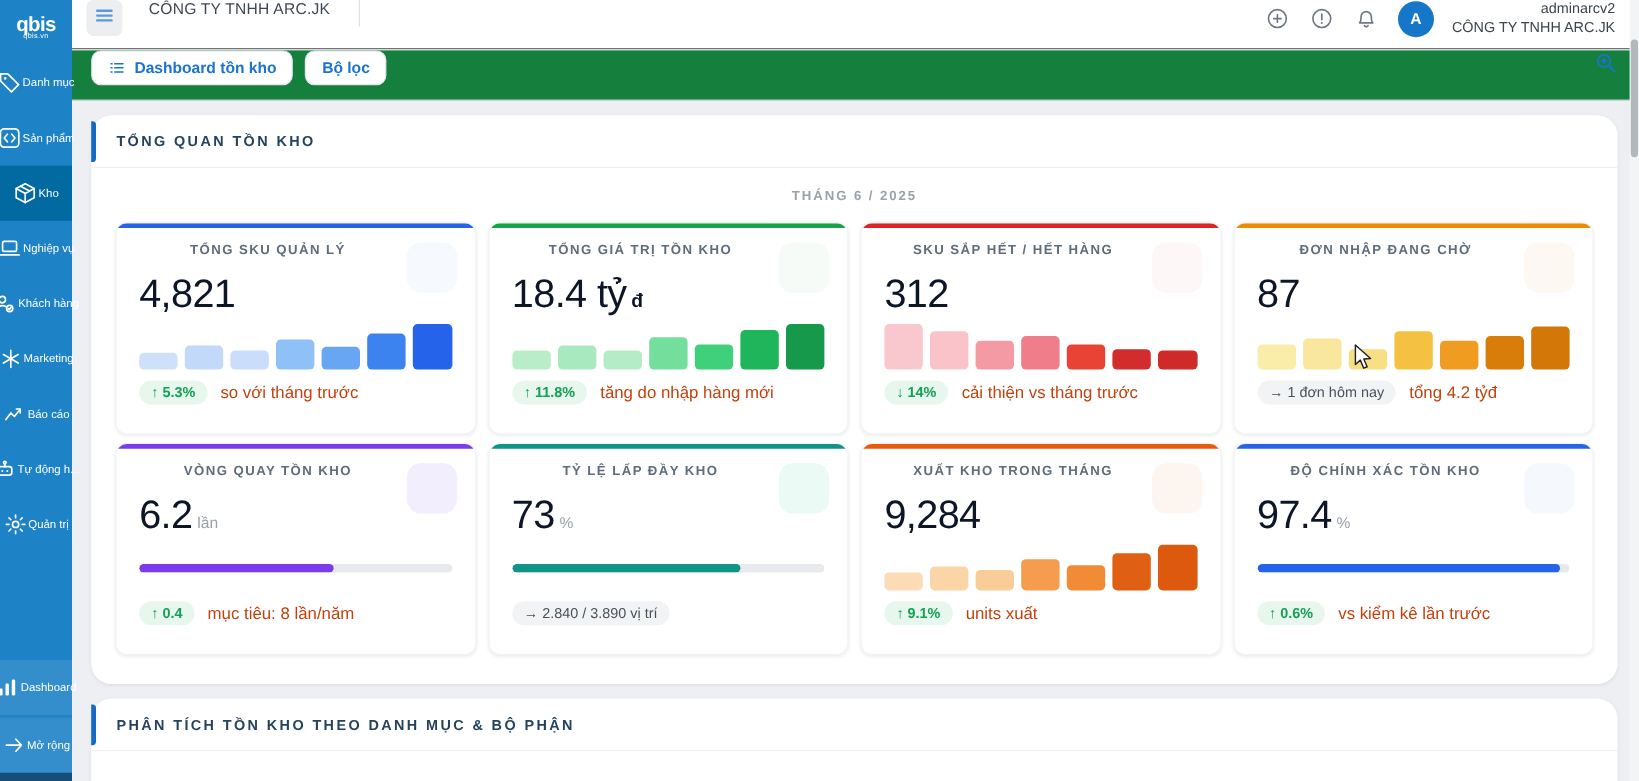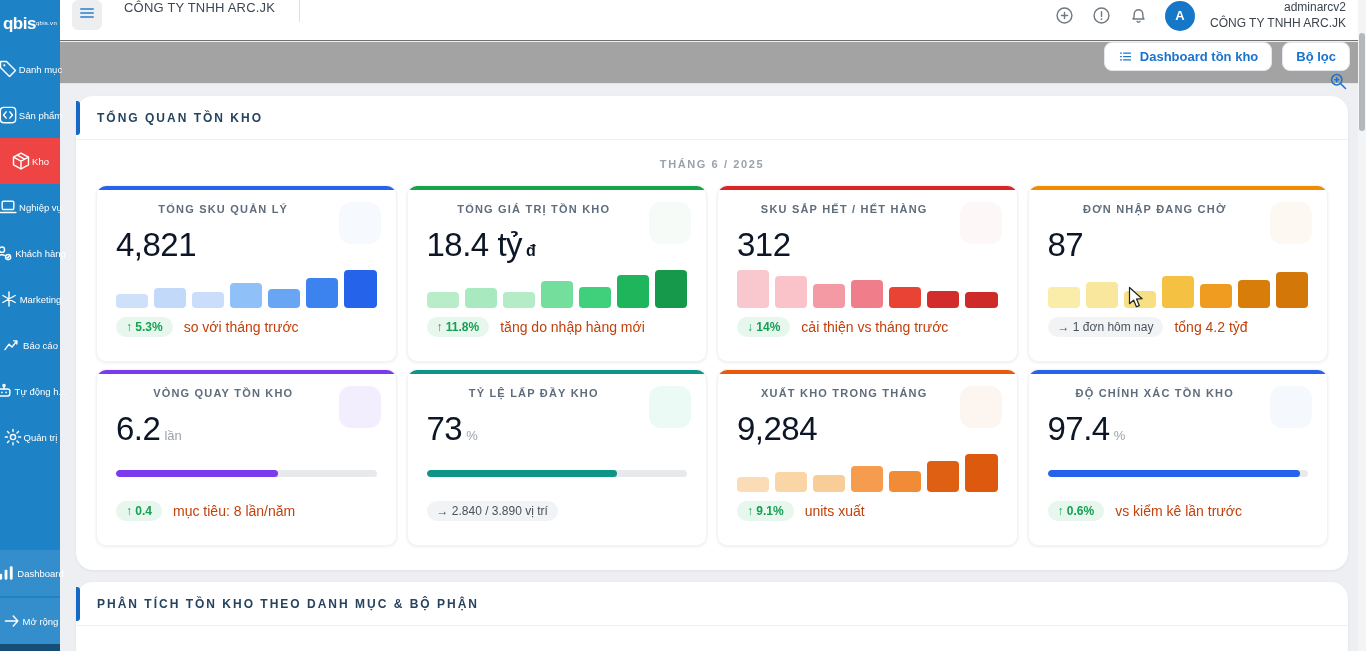--- a/index.html
+++ b/index.html
@@ -4,48 +4,48 @@
 <style>
   * { box-sizing: border-box; }
   html,body { margin:0; padding:0; }
   body {
     width:1366px; height:651px; overflow:hidden; position:relative;
     font-family:"Liberation Sans", sans-serif; background:#edeff2;
   }
   
   .sidebar { position:absolute; left:0; top:0; width:60px; height:651px;
     background:#1e82c6; display:flex; flex-direction:column; z-index:20; }
-  .logo { height:46px; display:flex; flex-direction:row; align-items:center; justify-content:center; cursor:pointer; }
+  .logo { height:46px; display:flex; flex-direction:column; align-items:center; justify-content:center; cursor:pointer; }
   .logo-name { color:#fff; font-weight:bold; font-size:17px; letter-spacing:-0.5px; line-height:15px; }
   .logo-sub { color:#fff; font-size:6px; letter-spacing:.3px; }
   .side-item { height:46px; display:flex; flex-direction:row; align-items:center; justify-content:center; gap:1px; color:#fff; cursor:pointer; }
   .side-item .lbl { font-size:9.5px; white-space:nowrap; }
-  .side-item.active { background:#ef4444; }
+  .side-item.active { background:#0369a1; }
   .side-item.lower { background:rgba(255,255,255,0.10); margin-top:2px; }
   .s-ic { width:20px; height:20px; display:flex; align-items:center; justify-content:center; }
   .s-ic svg { width:20px; height:20px; }
   .side-spacer { flex:1; }
   .side-strip { height:7px; background:#164e78; }
   
   .topbar { position:absolute; left:60px; right:0; top:0; height:41px; background:#fff;
     border-bottom:1px solid #737373; display:flex; align-items:flex-start; padding:0 12px; z-index:10; }
   .hamburger { width:30px; height:30px; background:#eceef0; border-radius:6px; display:flex;
     align-items:center; justify-content:center; cursor:pointer; flex:0 0 auto; }
   .hamburger svg { width:16px; height:16px; }
   .company { margin-left:22px; font-size:13px; color:#3d4652; letter-spacing:.2px; }
   .v-divider { width:1px; height:22px; background:#dde0e4; margin-left:24px; }
   .top-right { margin-left:auto; display:flex; align-items:center; gap:15px; padding-right:8px; }
   .top-ic { width:22px; height:22px; display:flex; align-items:center; justify-content:center; cursor:pointer; }
   .top-ic svg { width:21px; height:21px; }
   .avatar { width:30px; height:30px; border-radius:50%; background:#1677c8; color:#fff; font-size:13px;
     font-weight:bold; display:flex; align-items:center; justify-content:center; cursor:pointer; }
   .user-block { text-align:right; line-height:1.3; font-size:12px; color:#3c444e; cursor:pointer; }
   
-  .toolbar { position:absolute; left:60px; right:0; top:42px; height:42px; background:#a3a3a3;
-    border-bottom:1px solid #e3e6e9; display:flex; align-items:flex-end; padding:0 16px; z-index:9;flex-direction:column; }
+  .toolbar { position:absolute; left:60px; right:0; top:42px; height:42px; background:#15803d;
+    border-bottom:1px solid #e3e6e9; display:flex; align-items:flex-start; padding:0 16px; z-index:9; }
   .tabs { display:flex; gap:10px; }
   .tab { display:flex; align-items:center; gap:7px; padding:6px 13px; border:1px solid #e2e7ed;
     border-radius:8px; color:#1a73ce; font-weight:bold; font-size:13px; background:#fff; cursor:pointer; white-space:nowrap; }
   .tab svg { width:15px; height:15px; }
   .zoom-btn { margin-left:auto; width:22px; height:22px; cursor:pointer; }
   .zoom-btn svg { width:20px; height:20px; }
   
   .content { position:absolute; left:60px; right:0; top:84px; bottom:0; overflow:hidden; }
   .panel { background:#fff; border-radius:17px; box-shadow:0 1px 3px rgba(16,24,40,.06);
     margin:12px 18px 0 16px; position:relative;text-align:center; }

